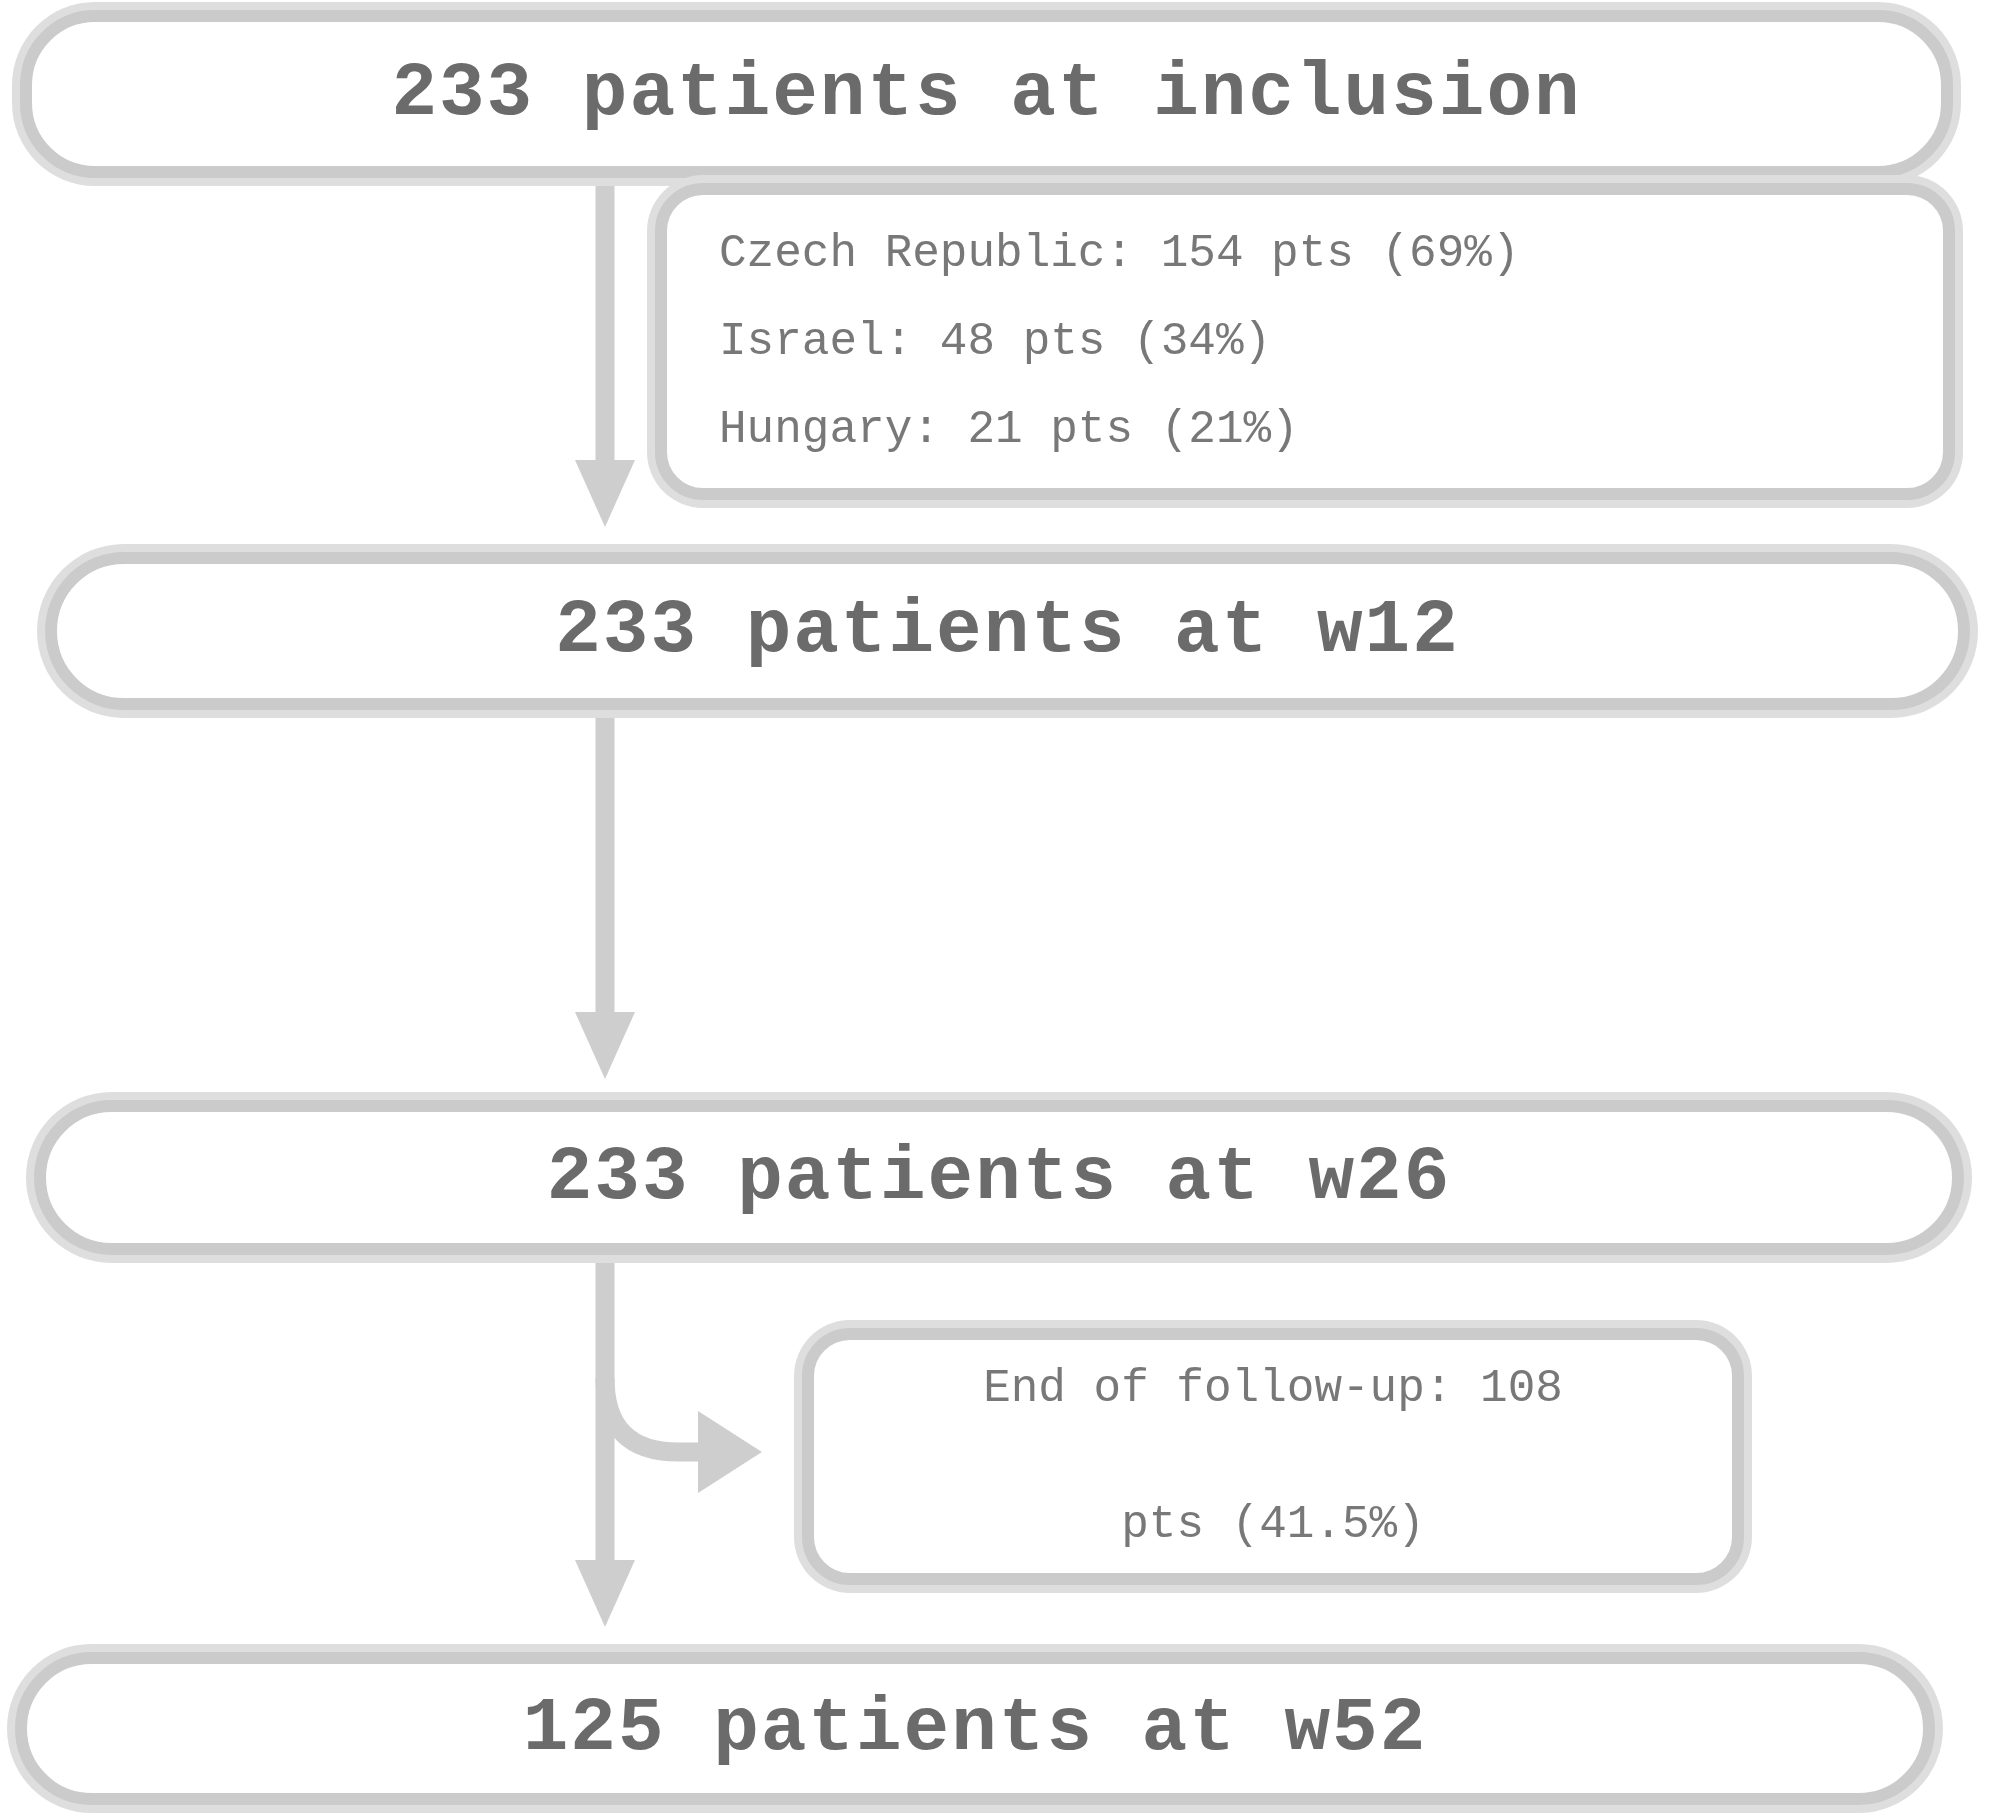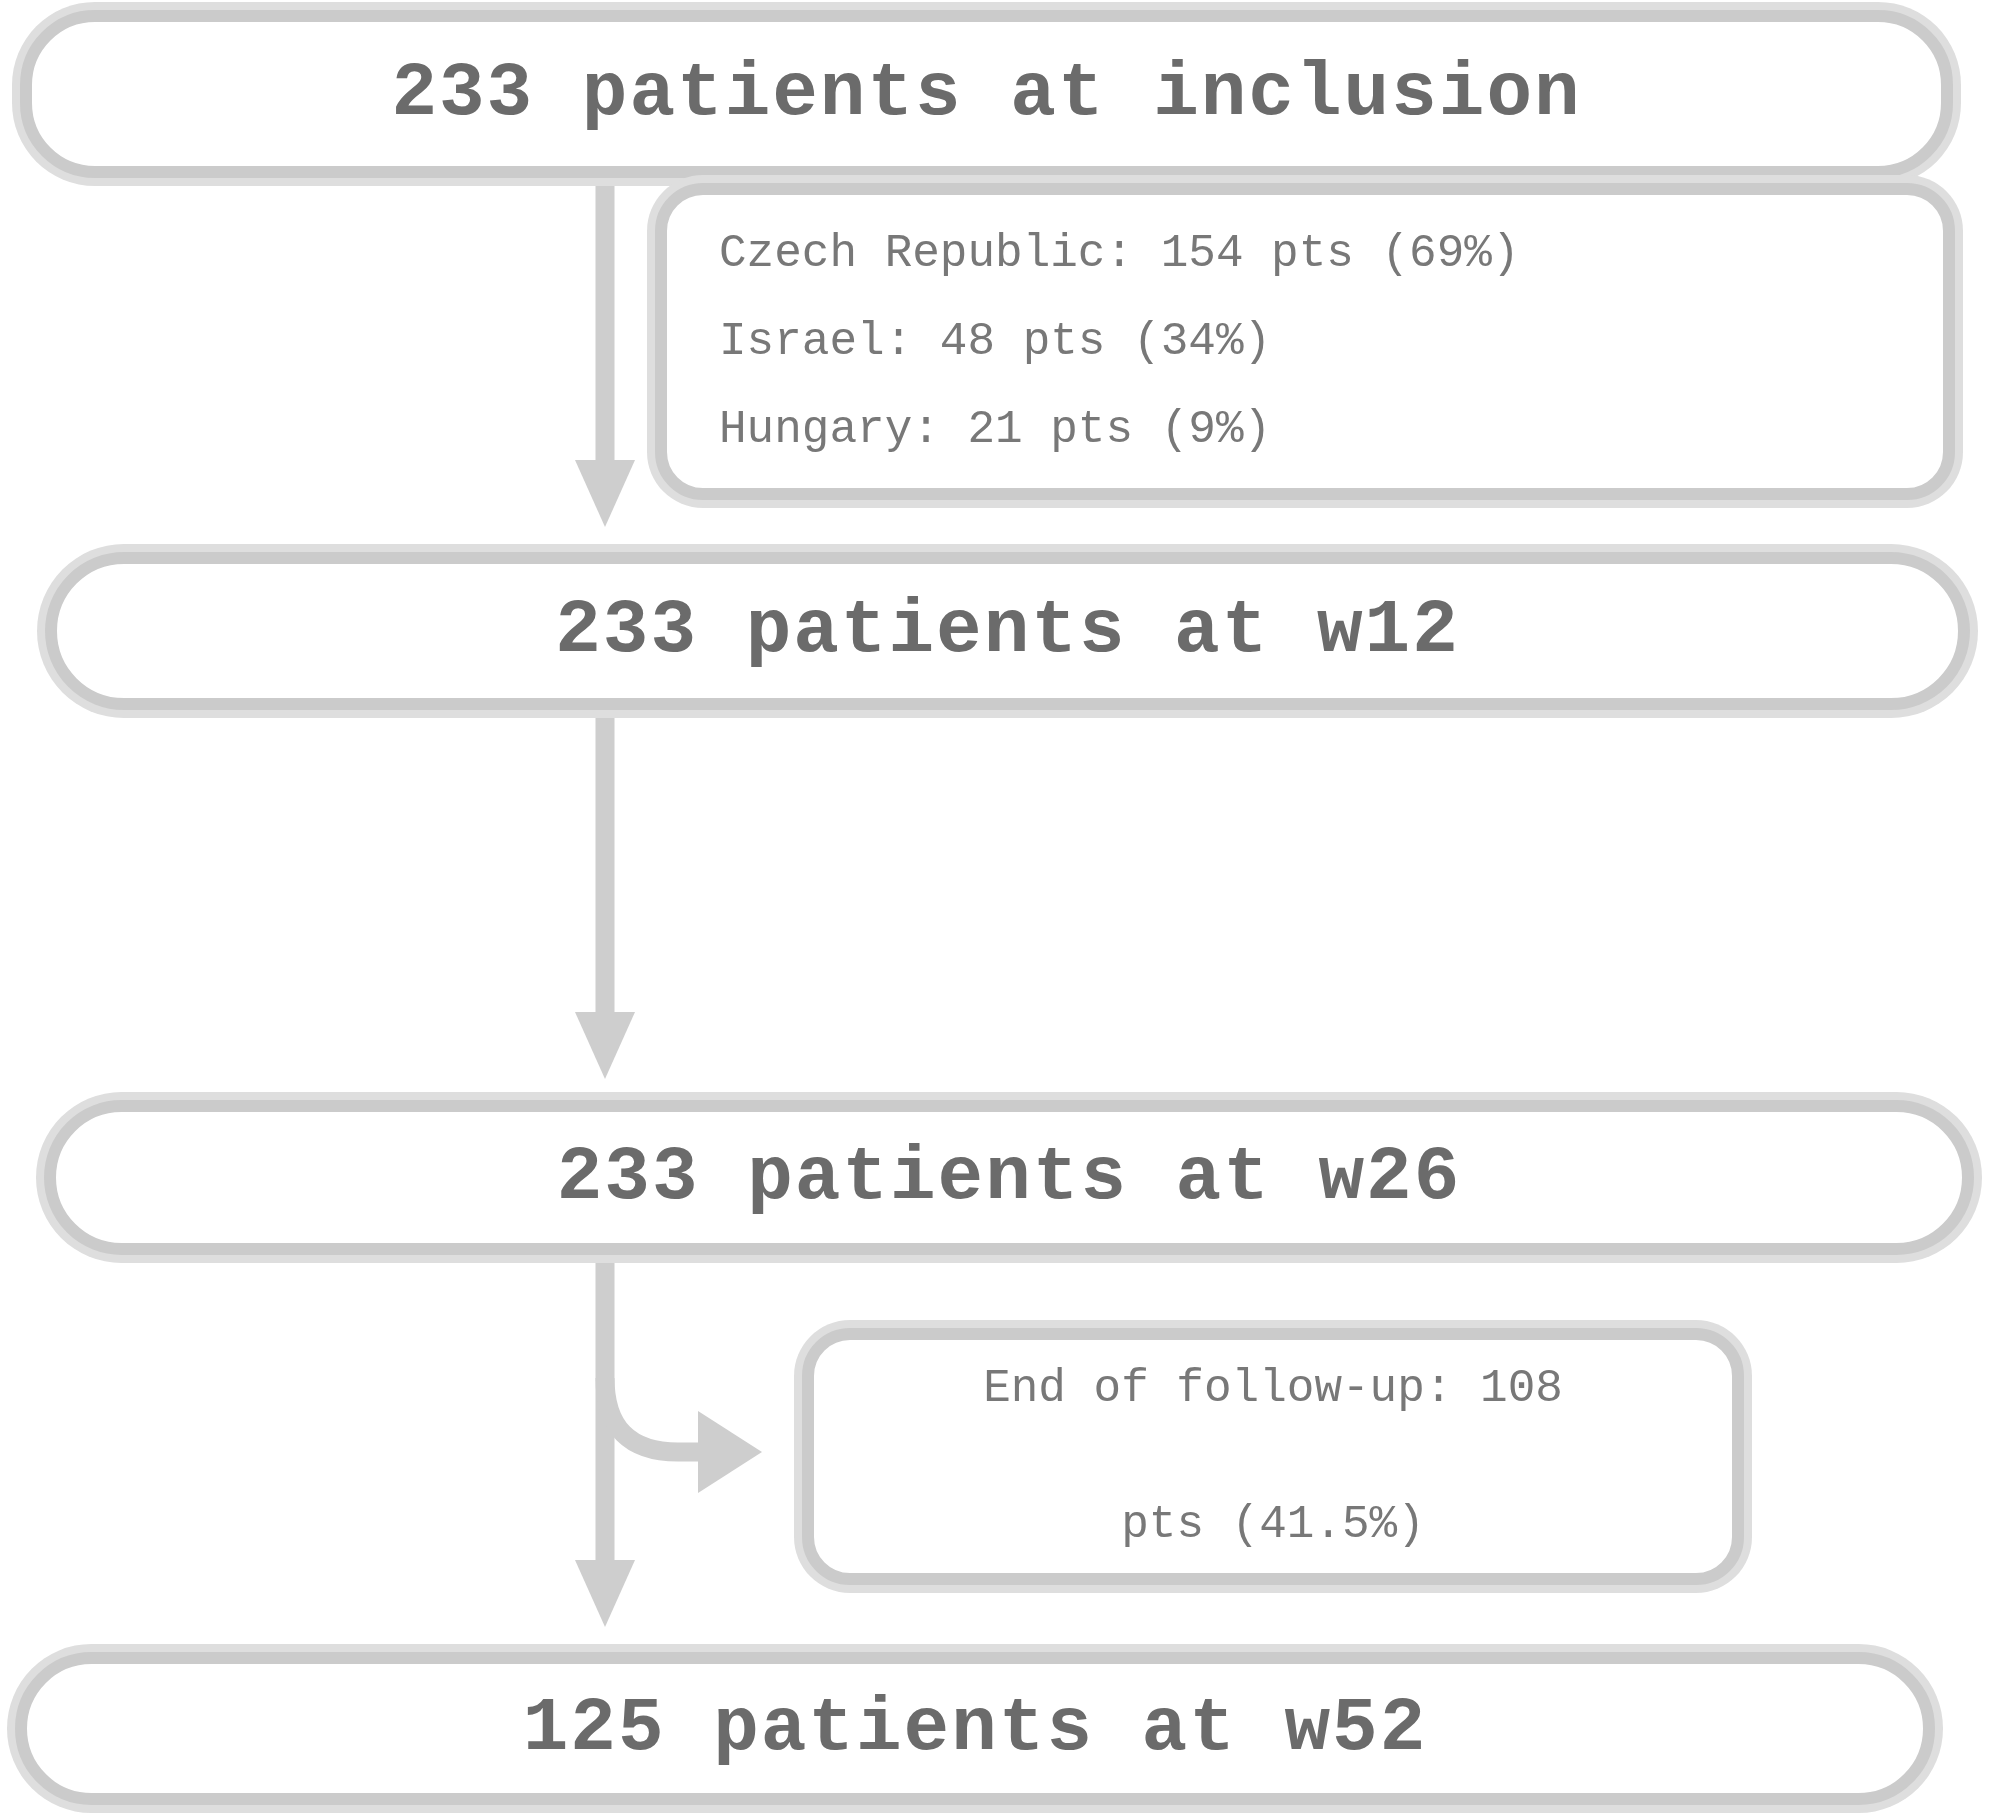--- a/index.html
+++ b/index.html
@@ -38,21 +38,21 @@
   .note-box{
     font-weight:normal;
     font-size:46px;
     color:var(--note-text);
     flex-direction:column;
     border-radius:48px;
   }
   .note-box .note-line{line-height:88px;white-space:pre;}
   .box-inclusion{left:20px;top:10px;width:1933px;height:168px;border-radius:75px;}
   .box-w12{left:45px;top:552px;width:1925px;height:158px;border-radius:84px;}
-  .box-w26{left:44px;top:1100px;width:1930px;height:155px;border-radius:82px;}
+  .box-w26{left:34px;top:1100px;width:1930px;height:155px;border-radius:82px;}
   .box-w52{left:15px;top:1652px;width:1920px;height:153px;border-radius:80px;}
   .note-countries{
     left:655px;top:183px;width:1300px;height:317px;
     align-items:flex-start;justify-content:center;
     padding-left:52px;
   }
   .note-followup{
     left:802px;top:1328px;width:942px;height:257px;
     align-items:center;justify-content:center;gap:40px;
   }
@@ -82,21 +82,21 @@
     </g>
   </svg>
 
   <div class="flow-box main-box box-inclusion">
     <span>233 patients at inclusion</span>
   </div>
 
   <div class="flow-box note-box note-countries">
     <div class="note-line">Czech Republic: 154 pts (69%)</div>
     <div class="note-line">Israel: 48 pts (34%)</div>
-    <div class="note-line">Hungary: 21 pts (9%)</div>
+    <div class="note-line">Hungary: 21 pts (21%)</div>
   </div>
 
   <div class="flow-box main-box box-w12">
     <span>233 patients at w12</span>
   </div>
 
   <div class="flow-box main-box box-w26">
     <span>233 patients at w26</span>
   </div>
 

